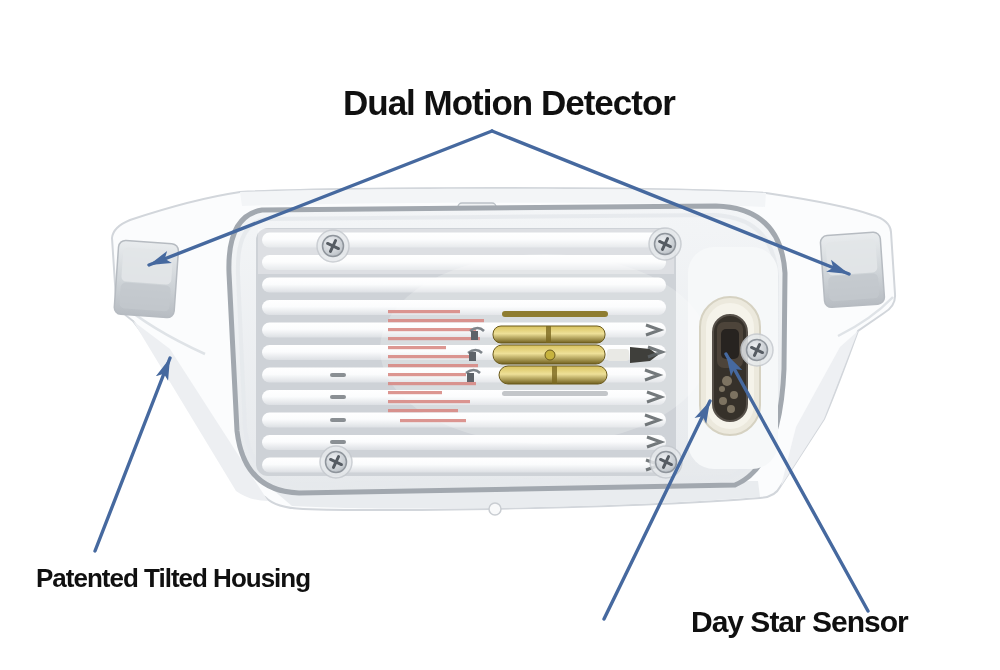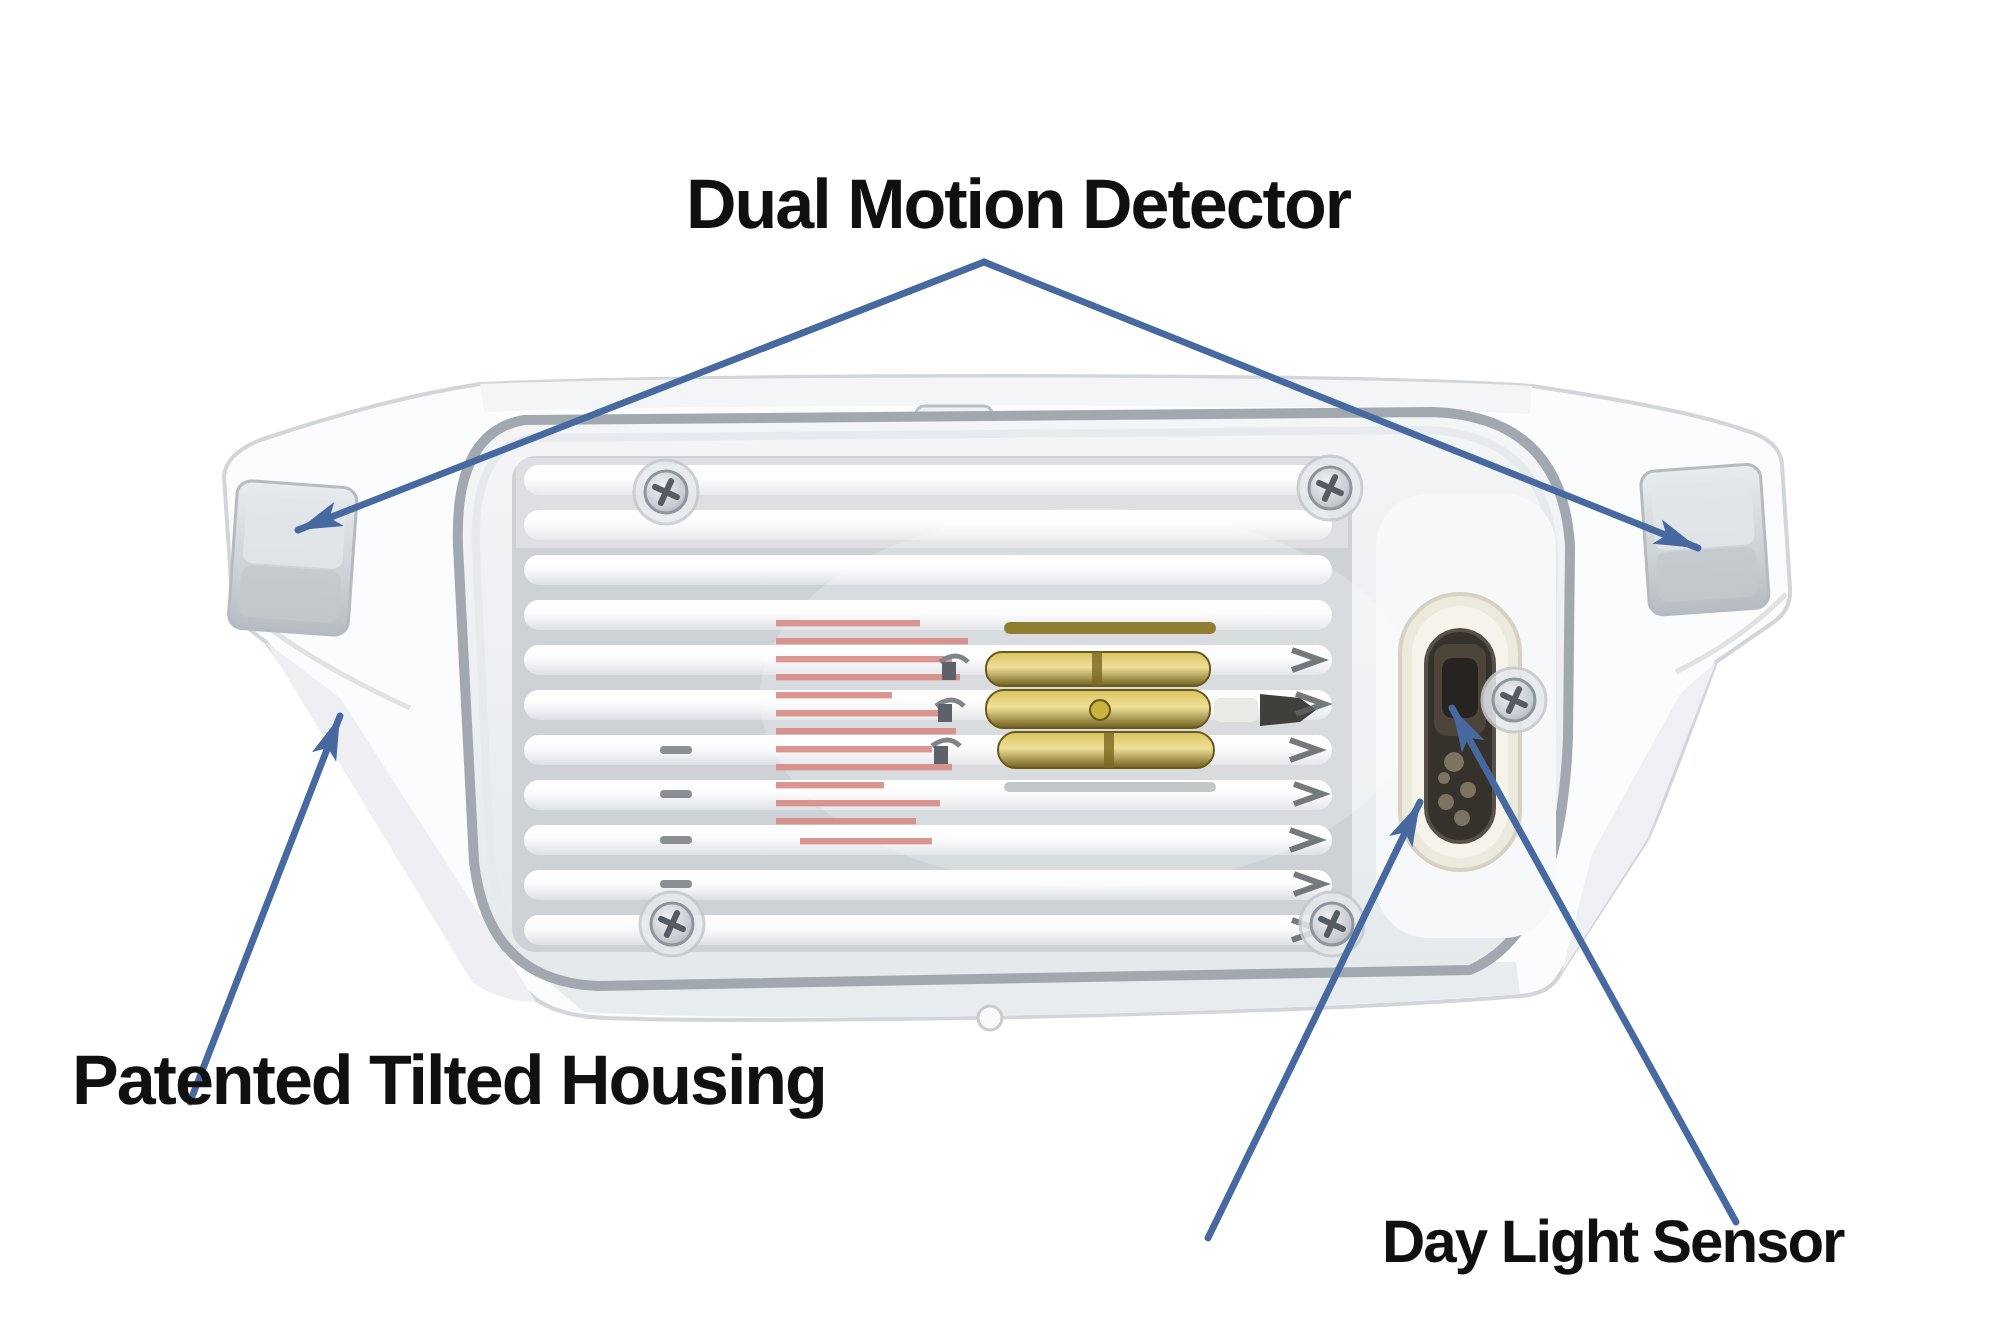--- a/index.html
+++ b/index.html
@@ -6,21 +6,21 @@
   .stage{
     position:relative;width:1000px;height:670px;background:#ffffff;overflow:hidden;
     font-family:"Liberation Sans", sans-serif;
   }
   .stage svg{position:absolute;left:0;top:0;}
   .callout{
     position:absolute;font-weight:700;color:var(--label-color,#101010);
     letter-spacing:-1px;white-space:nowrap;line-height:1;
   }
   #label-dmd{left:343px;top:46px;font-size:35px;}
-  #label-pth{left:36px;top:484px;font-size:35px;}
+  #label-pth{left:36px;top:526px;font-size:26px;}
   #label-sm{left:464px;top:583px;font-size:30px;}
   #label-dls{left:691px;top:568px;font-size:30px;}
   .ann-line{stroke-width:3.4;stroke-linecap:round;fill:none;}
 </style>
 </head>
 <body>
 
 <div class="stage" style="--label-color: #101010; background: rgb(255, 255, 255); margin-top: 39px;">
 
   <svg width="1000" height="670" viewBox="0 0 1000 670">
@@ -217,14 +217,14 @@
       <line class="ann-line" x1="492" y1="92" x2="149" y2="226" stroke="#46699f" marker-end="url(#ah)"></line>
       <line class="ann-line" x1="492" y1="92" x2="849" y2="235" stroke="#46699f" marker-end="url(#ah)"></line>
       <line class="ann-line" x1="95" y1="512" x2="170" y2="319" stroke="#46699f" marker-end="url(#ah)"></line>
       <line class="ann-line" x1="604" y1="580" x2="710" y2="362" stroke="#46699f" marker-end="url(#ah)"></line>
       <line class="ann-line" x1="868" y1="572" x2="726" y2="315" stroke="#46699f" marker-end="url(#ah)"></line>
     </g>
   </svg>
 
   <div class="callout" id="label-dmd">Dual Motion Detector</div>
   <div class="callout" id="label-pth">Patented Tilted Housing</div>
-  <div class="callout" id="label-dls">Day Light Sensor</div>
+  <div class="callout" id="label-dls">Day Star Sensor</div>
 </div>
 
 </body></html>

